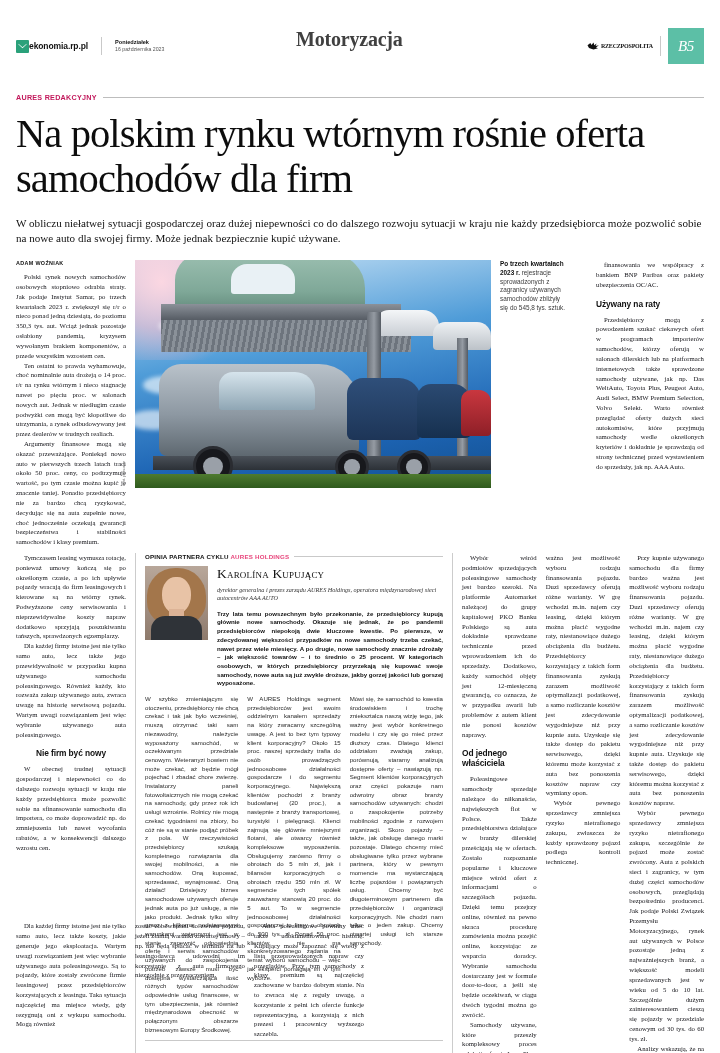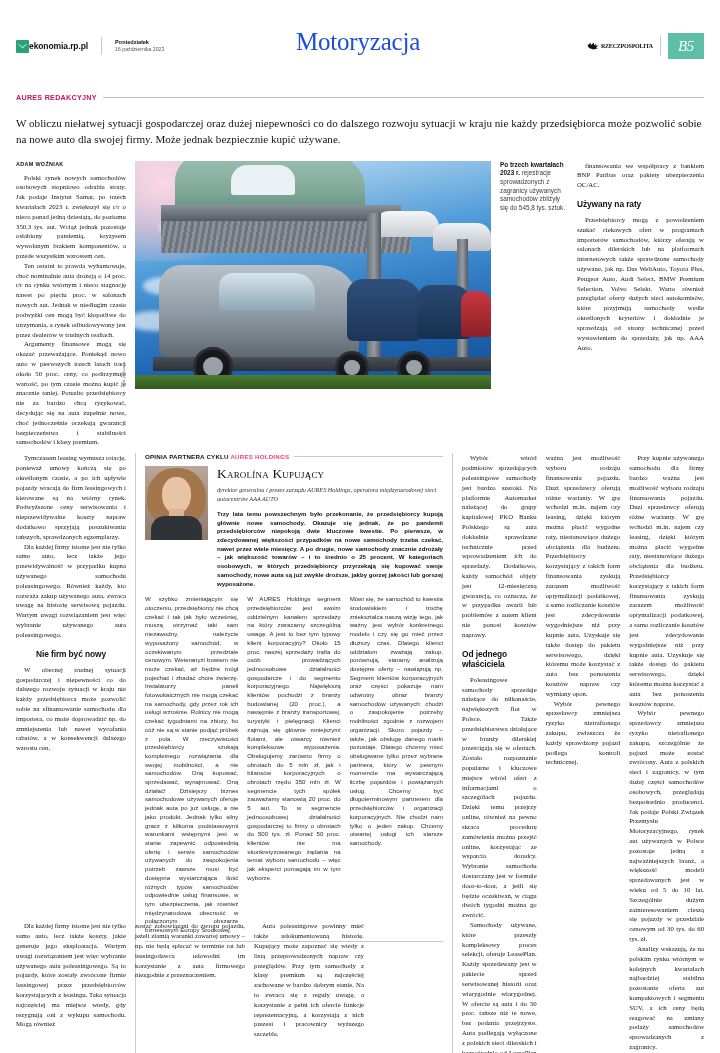--- a/index.html
+++ b/index.html
@@ -73,26 +73,27 @@
     color: #111;
     display: block;
   }
   .mh-date .dmy {
     font-size: 5.2px;
     color: #555;
     display: block;
   }
   .section-title {
     font-family: "Liberation Serif", serif;
-    font-size: 25px;
+    font-size: 20px;
     letter-spacing: -0.2px;
-    color: #1d4ed8;
+    color: #404040;
     position: absolute;
     left: 296px;
     top: 28px;
+    font-weight: bold;
   }
   .mh-right {
     display: flex;
     align-items: center;
     gap: 7px;
   }
   .rp-logo {
     display: flex;
     align-items: center;
     gap: 1px;
@@ -110,21 +111,21 @@
     height: 20px;
     background: #c9c9c9;
   }
   .page-badge {
     background: #5cbfa6;
     color: #ffffff;
     font-family: "Liberation Serif", serif;
     font-style: italic;
     font-size: 15px;
     width: 36px;
-    height: 26px;
+    height: 36px;
     display: flex;
     align-items: center;
     justify-content: center;
     letter-spacing: -0.3px;
   }
 
   
   .kicker-row {
     display: flex;
     align-items: center;
@@ -286,21 +287,21 @@
     line-height: 1.36;
     color: #3c3c3c;
   }
   .caption b { color: #111; }
 
   .col-right2 {
     display: flex;
     gap: 9px;
     flex: 1;
   }
-  .col-auto { flex: 1; }
+  .col-auto { flex: 1; margin-left: 19px; }
 
   
   .partner-kicker-row {
     display: flex;
     align-items: center;
     gap: 5px;
     margin-bottom: 6px;
   }
   .partner-kicker {
     font-family: "Liberation Sans", sans-serif;
@@ -443,20 +444,21 @@
       <span class="mh-divider2"></span>
       <div class="page-badge">B5</div>
     </div>
   </div>
 
   <div class="kicker-row">
     <span class="kicker">AURES REDAKCYJNY</span>
     <span class="kicker-rule"></span>
   </div>
 
+  <h1 class="headline">Na polskim rynku wtórnym rośnie oferta samochodów dla firm</h1>
 
   <div class="lead">W obliczu niełatwej sytuacji gospodarczej oraz dużej niepewności co do dalszego rozwoju sytuacji w kraju nie każdy przedsiębiorca może pozwolić sobie na nowe auto dla swojej firmy. Może jednak bezpiecznie kupić używane.</div>
 
   <div class="top-area">
 
     <div class="col-narrow">
       <div class="byline">ADAM WOŹNIAK</div>
       <p class="body">Polski rynek nowych samochodów osobowych stopniowo odrabia straty. Jak podaje Instytut Samar, po trzech kwartałach 2023 r. zwiększył się r/r o nieco ponad jedną dziesiątą, do poziomu 350,3 tys. aut. Wciąż jednak pozostaje osłabiony pandemią, kryzysem wywołanym brakiem komponentów, a przede wszystkim wzrostem cen.</p>
       <p class="body">Ten ostatni to prawda wyhamowuje, choć nominalnie auta drożeją o 14 proc. r/r na rynku wtórnym i nieco stagnację nawet po pięciu proc. w salonach nowych aut. Jednak w niedługim czasie podwyżki cen mogą być kłopotliwe do utrzymania, a rynek odbudowywany jest przez dealerów w trudnych realiach.</p>
       <p class="body">Argumenty finansowe mogą się okazać przeważające. Poniekąd nowo auto w pierwszych trzech latach traci około 50 proc. ceny, co podtrzymuje wartość, po tym czasie można kupić je znacznie taniej. Ponadto przedsiębiorcy nie za bardzo chcą ryzykować, decydując się na auta zupełnie nowe, choć jednocześnie oczekują gwarancji bezpieczeństwa i stabilności samochodów i klasy premium.</p>

